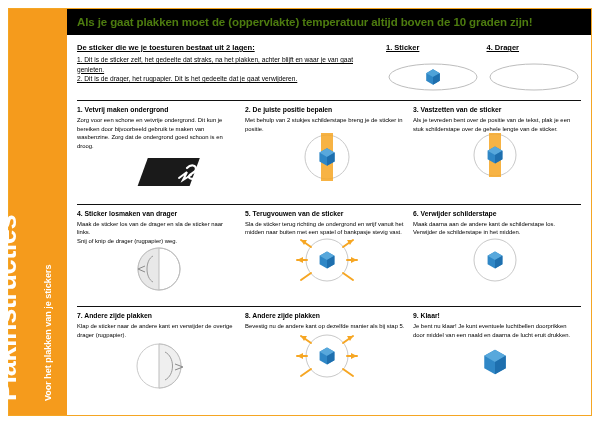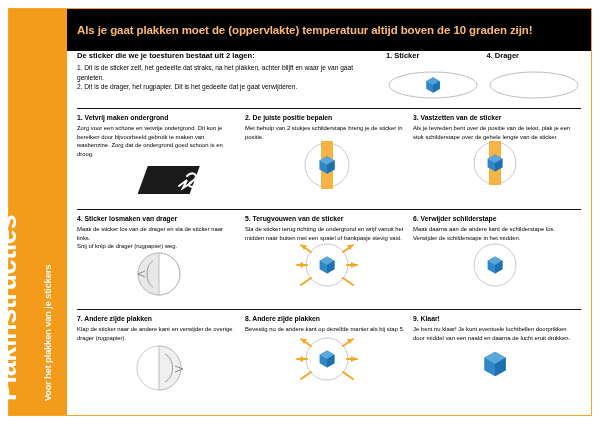--- a/index.html
+++ b/index.html
@@ -56,36 +56,37 @@
   }
   
   .content{
     flex:1;
     display:flex;
     flex-direction:column;
     background:#ffffff;
   }
   .header{
     background:#000000;
-    color:#fdba74;
-    height:42px;
+    color:#4d7c0f;
+    height:26px;
     display:flex;
     align-items:center;
     padding:0 10px;
     box-sizing:border-box;
   }
   .header-title{
     font-size:11.5px;
     font-weight:bold;
     letter-spacing:-0.1px;
   }
   .intro{
     display:flex;
-    padding:0 10px 4px 10px;
-    box-sizing:border-box;
+    padding:8px 10px 4px 10px;
+    box-sizing:border-box;
+    text-decoration:underline;
   }
   .intro-text{
     flex:1;
     padding-right:10px;
   }
   .intro-title{
     font-size:7.6px;
     font-weight:bold;
     color:#000;
     margin-bottom:3px;

